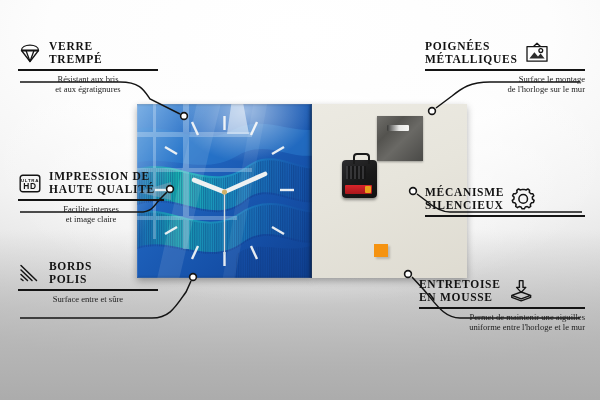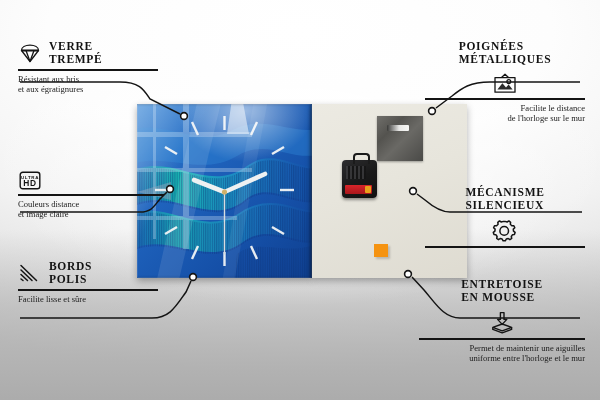--- a/index.html
+++ b/index.html
@@ -103,22 +103,22 @@
     line-height:13px;text-transform:uppercase;
   }
   .c-head .t{white-space:pre-line;}
   .c-rule{height:1.6px;background:#141414;margin-top:3px;}
   .c-sub{
     font-family:"Liberation Serif", serif;
     font-size:8.6px;color:#1c1c1c;line-height:10.4px;
     margin-top:3px;white-space:pre-line;
   }
   .left .c-head{justify-content:flex-start;}
-  .left .c-sub{text-align:left;}
-  .right .c-head{justify-content:flex-end;flex-direction:column;}
+  .left .c-sub{text-align:center;}
+  .right .c-head{justify-content:flex-start;}
   .right .c-sub{text-align:right;}
 
   .ico{flex:0 0 auto;display:block;}
 
   
   #co-verre{left:18px;top:40px;width:140px;}
   #co-impression{left:18px;top:170px;width:146px;}
   #co-bords{left:18px;top:260px;width:140px;}
   #co-poignees{right:15px;top:40px;width:160px;}
   #co-mecanisme{right:15px;top:186px;width:160px;}
@@ -272,58 +272,60 @@
 et aux égratignures</div>
   </div>
 
   <div class="callout left" id="co-impression">
     <div class="c-head">
       <svg class="ico" width="24" height="21" viewBox="0 0 24 21">
         <rect x="2.2" y="2.2" width="19.6" height="16.6" rx="2.6" fill="none" stroke="#141414" stroke-width="1.4"></rect>
         <text x="12" y="9.2" font-family="Liberation Sans, sans-serif" font-size="4.4" fill="#141414" text-anchor="middle">ultra</text>
         <text x="12" y="16.2" font-family="Liberation Sans, sans-serif" font-size="8.4" font-weight="bold" fill="#141414" text-anchor="middle">HD</text>
       </svg>
-    </div>
-    <div class="c-rule"></div>
-    <div class="c-sub">Couleurs distance
+      <span class="t">IMPRESSION DE
+HAUTE QUALITÉ</span>
+    </div>
+    <div class="c-rule"></div>
+    <div class="c-sub">Facilite intenses
 et image claire</div>
   </div>
 
   <div class="callout left" id="co-bords">
     <div class="c-head">
       <svg class="ico" width="24" height="20" viewBox="0 0 24 20">
         <g stroke="#141414" stroke-width="1.5" stroke-linecap="round">
           <line x1="3" y1="2.5" x2="18.5" y2="17.5"></line>
           <line x1="3" y1="7" x2="14" y2="17.5"></line>
           <line x1="3" y1="11.5" x2="9.5" y2="17.5"></line>
           <line x1="3" y1="16" x2="5" y2="17.5"></line>
         </g>
       </svg>
       <span class="t">BORDS
 POLIS</span>
     </div>
     <div class="c-rule"></div>
-    <div class="c-sub">Facilite lisse et sûre</div>
+    <div class="c-sub">Surface entre et sûre</div>
   </div>
 
   <div class="callout right" id="co-poignees">
     <div class="c-head">
       <span class="t">POIGNÉES
 MÉTALLIQUES</span>
       <svg class="ico" width="26" height="22" viewBox="0 0 26 22">
         <g fill="none" stroke="#141414" stroke-width="1.3" stroke-linejoin="round">
           <path d="M9.5,4.5 L13,1.2 L16.5,4.5"></path>
           <rect x="3" y="4.6" width="20" height="14.6"></rect>
           <path d="M5.4,16.6 L10.4,10.2 L14,14.6 L16.6,11.6 L20.6,16.6 Z" fill="#141414" stroke="none" opacity=".9"></path>
           <circle cx="16.8" cy="8.6" r="1.9"></circle>
         </g>
       </svg>
     </div>
     <div class="c-rule"></div>
-    <div class="c-sub">Facilite le distance
+    <div class="c-sub">Surface le montage
 de l'horloge sur le mur</div>
   </div>
 
   <div class="callout right" id="co-mecanisme">
     <div class="c-head">
       <span class="t">MÉCANISME
 SILENCIEUX</span>
       <svg class="ico" width="26" height="24" viewBox="0 0 26 24">
         <g fill="none" stroke="#141414" stroke-width="1.5">
           <path d="M13,2.4 L15.1,3.0 L16.9,1.9 L18.6,3.3 L18.3,5.3 L19.8,6.7 L21.9,6.7 L22.8,8.7 L21.3,10.1

